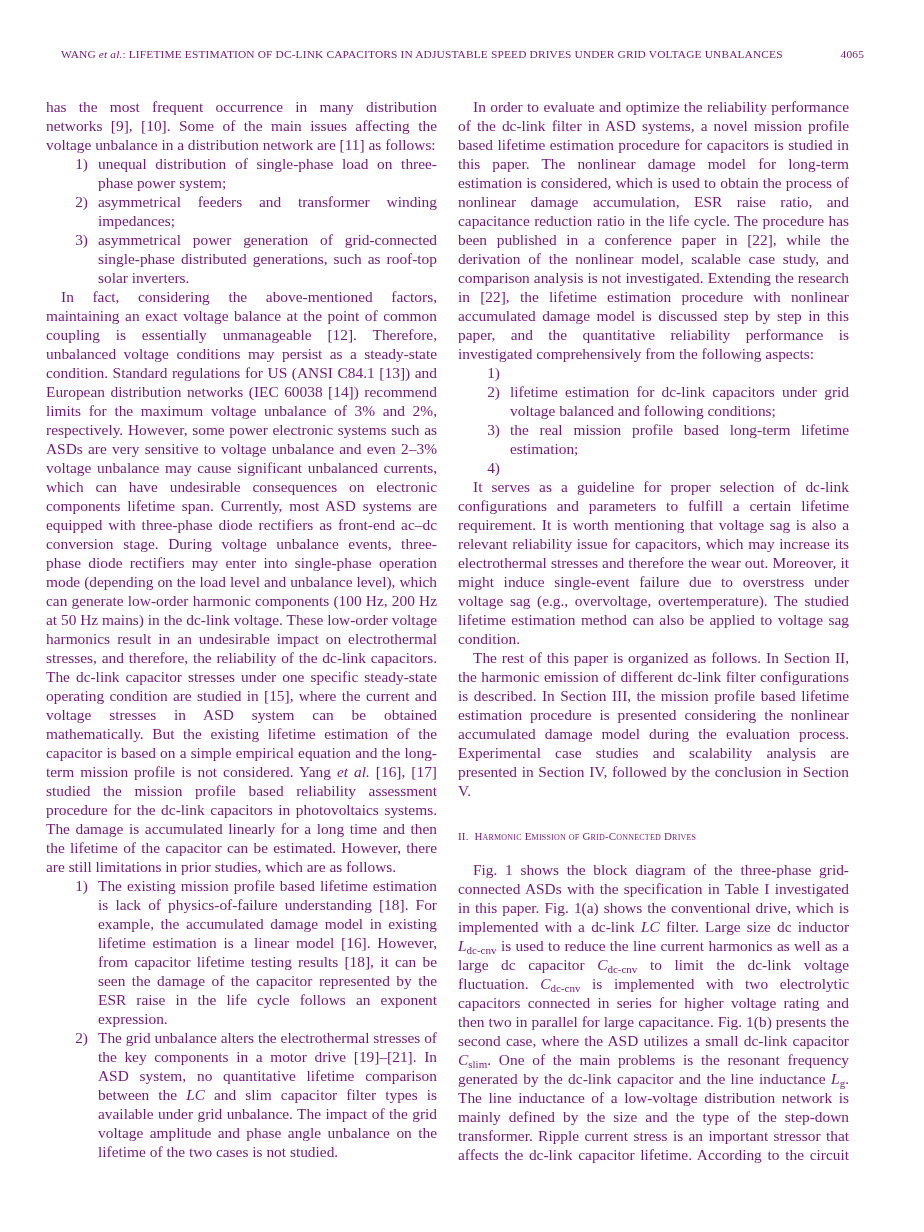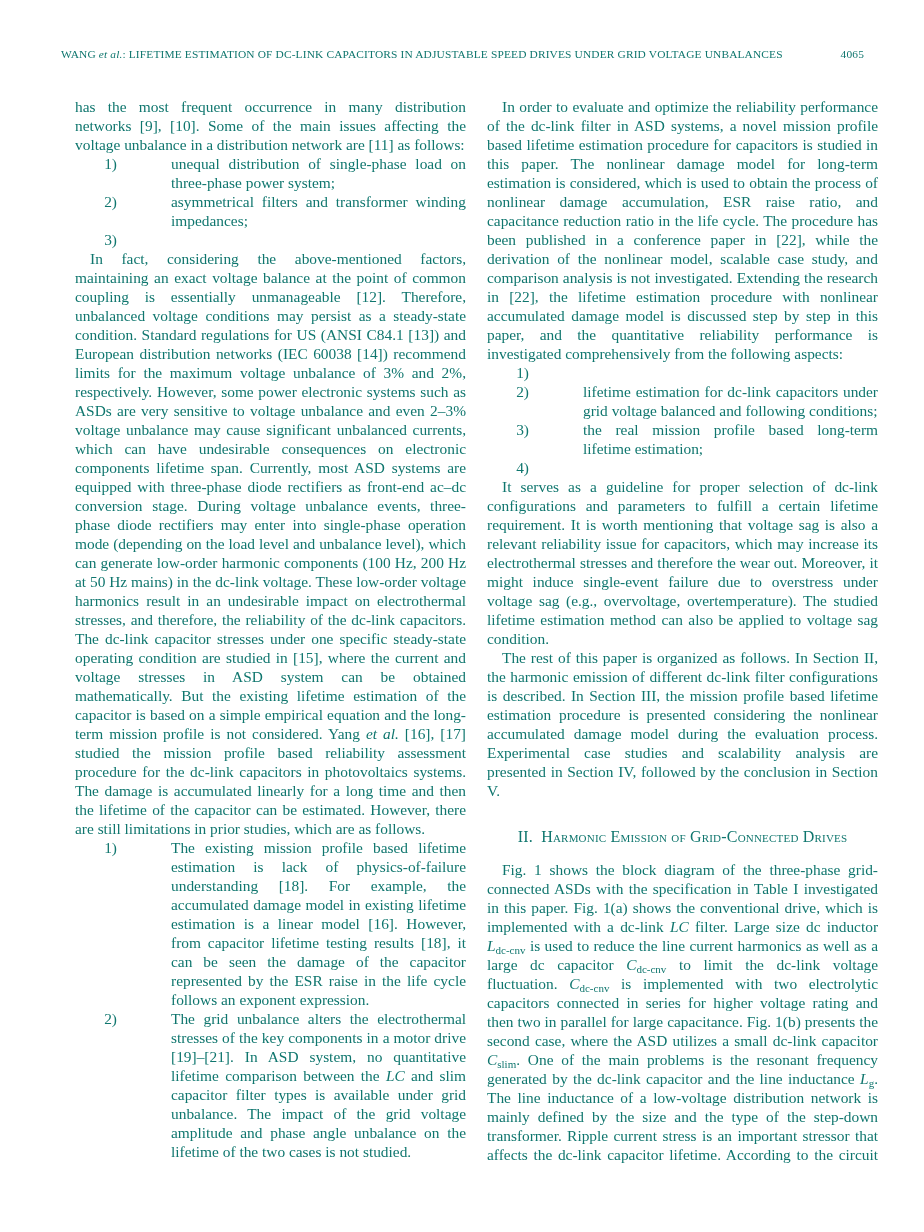--- a/index.html
+++ b/index.html
@@ -6,21 +6,21 @@
     margin: 0;
     padding: 0;
     background: #e8e8e8;
   }
   .page {
     position: relative;
     width: 924px;
     height: 1232px;
     margin: 0 auto;
     background: #ffffff;
-    color: #0f766e;
+    color: #701a75;
     font-family: "Liberation Serif", "DejaVu Serif", serif;
     overflow: hidden;
   }
   .running-header {
     position: absolute;
     top: 48px;
     left: 61px;
     width: 803px;
     display: flex;
     justify-content: space-between;
@@ -28,21 +28,21 @@
     font-size: 11.4px;
     line-height: 13px;
     letter-spacing: 0.15px;
     white-space: nowrap;
   }
   .running-title { overflow: hidden; }
   .page-number { padding-left: 20px; }
   .body-columns {
     position: absolute;
     top: 97px;
-    left: 75px;
+    left: 46px;
     width: 803px;
     display: flex;
     justify-content: space-between;
   }
   .column {
     width: 391px;
     height: 1068px;
     overflow: hidden;
     text-align: justify;
     font-size: 15.4px;
@@ -53,27 +53,26 @@
   p.para { margin: 0; }
   p.para.indent { text-indent: 15px; }
   .list { margin: 0; }
   .li { display: flex; }
   .num {
     flex: 0 0 52px;
     box-sizing: border-box;
     padding-right: 10px;
     text-align: right;
   }
-  .litext { flex: 1 1 auto; margin-left: 44px; }
+  .litext { flex: 1 1 auto; }
   .section-heading {
-    font-size: 16px;
+    font-size: 11px;
     font-weight: normal;
     font-variant: small-caps;
     letter-spacing: 0.2px;
-    text-align: center;
     text-indent: 0;
     margin: 27px 0 14px 0;
   }
   sub {
     font-size: 11px;
     line-height: 0;
     vertical-align: -3px;
     letter-spacing: 0;
     margin-top: 32px;
   }
@@ -90,24 +89,25 @@
   <div class="body-columns">
     <div class="column">
         <p class="para">has the most frequent occurrence in many distribution networks [9], [10]. Some of the main issues affecting the voltage unbalance in a distribution network are [11] as follows:</p>
         <div class="list">
           <div class="li">
             <span class="num">1)</span>
             <span class="litext">unequal distribution of single-phase load on three-phase power system;</span>
           </div>
           <div class="li">
             <span class="num">2)</span>
-            <span class="litext">asymmetrical filters and transformer winding impedances;</span>
+            <span class="litext">asymmetrical feeders and transformer winding impedances;</span>
           </div>
           <div class="li">
             <span class="num">3)</span>
+            <span class="litext">asymmetrical power generation of grid-connected single-phase distributed generations, such as roof-top solar inverters.</span>
           </div>
         </div>
         <p class="para indent">In fact, considering the above-mentioned factors, maintaining an exact voltage balance at the point of common coupling is essentially unmanageable [12]. Therefore, unbalanced voltage conditions may persist as a steady-state condition. Standard regulations for US (ANSI C84.1 [13]) and European distribution networks (IEC 60038 [14]) recommend limits for the maximum voltage unbalance of 3% and 2%, respectively. However, some power electronic systems such as ASDs are very sensitive to voltage unbalance and even 2–3% voltage unbalance may cause significant unbalanced currents, which can have undesirable consequences on electronic components lifetime span. Currently, most ASD systems are equipped with three-phase diode rectifiers as front-end ac–dc conversion stage. During voltage unbalance events, three-phase diode rectifiers may enter into single-phase operation mode (depending on the load level and unbalance level), which can generate low-order harmonic components (100 Hz, 200 Hz at 50 Hz mains) in the dc-link voltage. These low-order voltage harmonics result in an undesirable impact on electrothermal stresses, and therefore, the reliability of the dc-link capacitors. The dc-link capacitor stresses under one specific steady-state operating condition are studied in [15], where the current and voltage stresses in ASD system can be obtained mathematically. But the existing lifetime estimation of the capacitor is based on a simple empirical equation and the long-term mission profile is not considered. Yang <i>et al.</i> [16], [17] studied the mission profile based reliability assessment procedure for the dc-link capacitors in photovoltaics systems. The damage is accumulated linearly for a long time and then the lifetime of the capacitor can be estimated. However, there are still limitations in prior studies, which are as follows.</p>
         <div class="list">
           <div class="li">
             <span class="num">1)</span>
             <span class="litext">The existing mission profile based lifetime estimation is lack of physics-of-failure understanding [18]. For example, the accumulated damage model in existing lifetime estimation is a linear model [16]. However, from capacitor lifetime testing results [18], it can be seen the damage of the capacitor represented by the ESR raise in the life cycle follows an exponent expression.</span>
           </div>
           <div class="li">
             <span class="num">2)</span>

